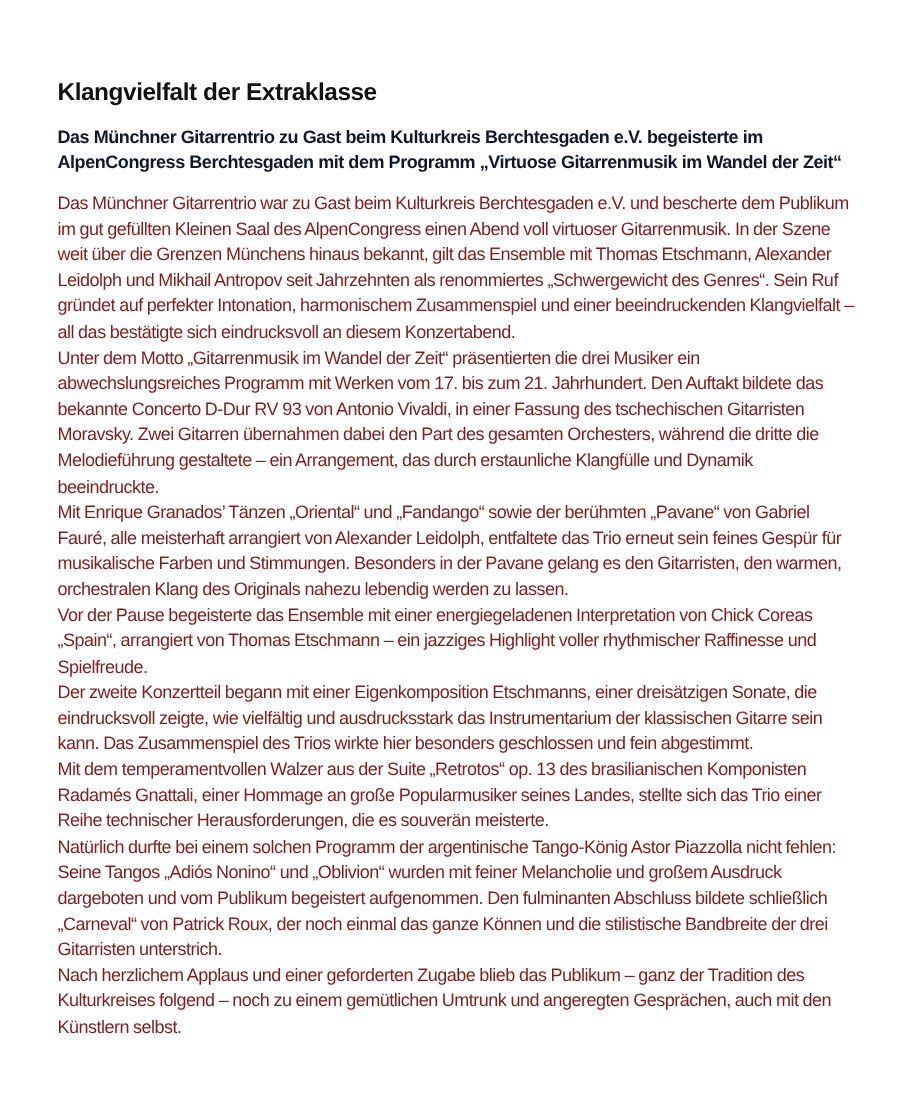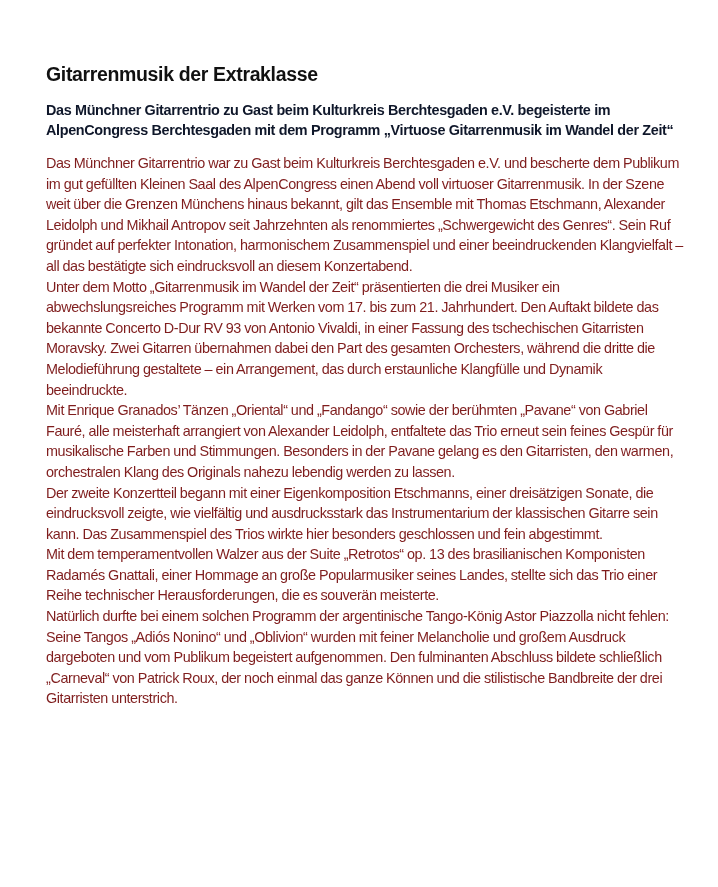--- a/index.html
+++ b/index.html
@@ -46,23 +46,25 @@
       margin: 0;
       letter-spacing: -0.4px;
       word-spacing: -0.3px;
       color: #7f1d1d;
     }
   </style>
 </head>
 <body>
 
 <div class="page">
-  <h1 class="title">Gitarrenmusik der Extraklasse</h1>
+  <h1 class="title">Klangvielfalt der Extraklasse</h1>
   <h2 class="subtitle">Das Münchner Gitarrentrio zu Gast beim Kulturkreis Berchtesgaden e.V. begeisterte im AlpenCongress Berchtesgaden mit dem Programm „Virtuose Gitarrenmusik im Wandel der Zeit“</h2>
   <div class="body">
     <p class="para">Das Münchner Gitarrentrio war zu Gast beim Kulturkreis Berchtesgaden e.V. und bescherte dem Publikum im gut gefüllten Kleinen Saal des AlpenCongress einen Abend voll virtuoser Gitarrenmusik. In der Szene weit über die Grenzen Münchens hinaus bekannt, gilt das Ensemble mit Thomas Etschmann, Alexander Leidolph und Mikhail Antropov seit Jahrzehnten als renommiertes „Schwergewicht des Genres“. Sein Ruf gründet auf perfekter Intonation, harmonischem Zusammenspiel und einer beeindruckenden Klangvielfalt – all das bestätigte sich eindrucksvoll an diesem Konzertabend.</p>
     <p class="para">Unter dem Motto „Gitarrenmusik im Wandel der Zeit“ präsentierten die drei Musiker ein abwechslungsreiches Programm mit Werken vom 17. bis zum 21. Jahrhundert. Den Auftakt bildete das bekannte Concerto D-Dur RV 93 von Antonio Vivaldi, in einer Fassung des tschechischen Gitarristen Moravsky. Zwei Gitarren übernahmen dabei den Part des gesamten Orchesters, während die dritte die Melodieführung gestaltete – ein Arrangement, das durch erstaunliche Klangfülle und Dynamik beeindruckte.</p>
     <p class="para">Mit Enrique Granados’ Tänzen „Oriental“ und „Fandango“ sowie der berühmten „Pavane“ von Gabriel Fauré, alle meisterhaft arrangiert von Alexander Leidolph, entfaltete das Trio erneut sein feines Gespür für musikalische Farben und Stimmungen. Besonders in der Pavane gelang es den Gitarristen, den warmen, orchestralen Klang des Originals nahezu lebendig werden zu lassen.</p>
+    <p class="para">Vor der Pause begeisterte das Ensemble mit einer energiegeladenen Interpretation von Chick Coreas „Spain“, arrangiert von Thomas Etschmann – ein jazziges Highlight voller rhythmischer Raffinesse und Spielfreude.</p>
     <p class="para">Der zweite Konzertteil begann mit einer Eigenkomposition Etschmanns, einer dreisätzigen Sonate, die eindrucksvoll zeigte, wie vielfältig und ausdrucksstark das Instrumentarium der klassischen Gitarre sein kann. Das Zusammenspiel des Trios wirkte hier besonders geschlossen und fein abgestimmt.</p>
     <p class="para">Mit dem temperamentvollen Walzer aus der Suite „Retrotos“ op. 13 des brasilianischen Komponisten Radamés Gnattali, einer Hommage an große Popularmusiker seines Landes, stellte sich das Trio einer Reihe technischer Herausforderungen, die es souverän meisterte.</p>
     <p class="para">Natürlich durfte bei einem solchen Programm der argentinische Tango-König Astor Piazzolla nicht fehlen: Seine Tangos „Adiós Nonino“ und „Oblivion“ wurden mit feiner Melancholie und großem Ausdruck dargeboten und vom Publikum begeistert aufgenommen. Den fulminanten Abschluss bildete schließlich „Carneval“ von Patrick Roux, der noch einmal das ganze Können und die stilistische Bandbreite der drei Gitarristen unterstrich.</p>
+    <p class="para">Nach herzlichem Applaus und einer geforderten Zugabe blieb das Publikum – ganz der Tradition des Kulturkreises folgend – noch zu einem gemütlichen Umtrunk und angeregten Gesprächen, auch mit den Künstlern selbst.</p>
   </div>
 </div>
 
 </body></html>

